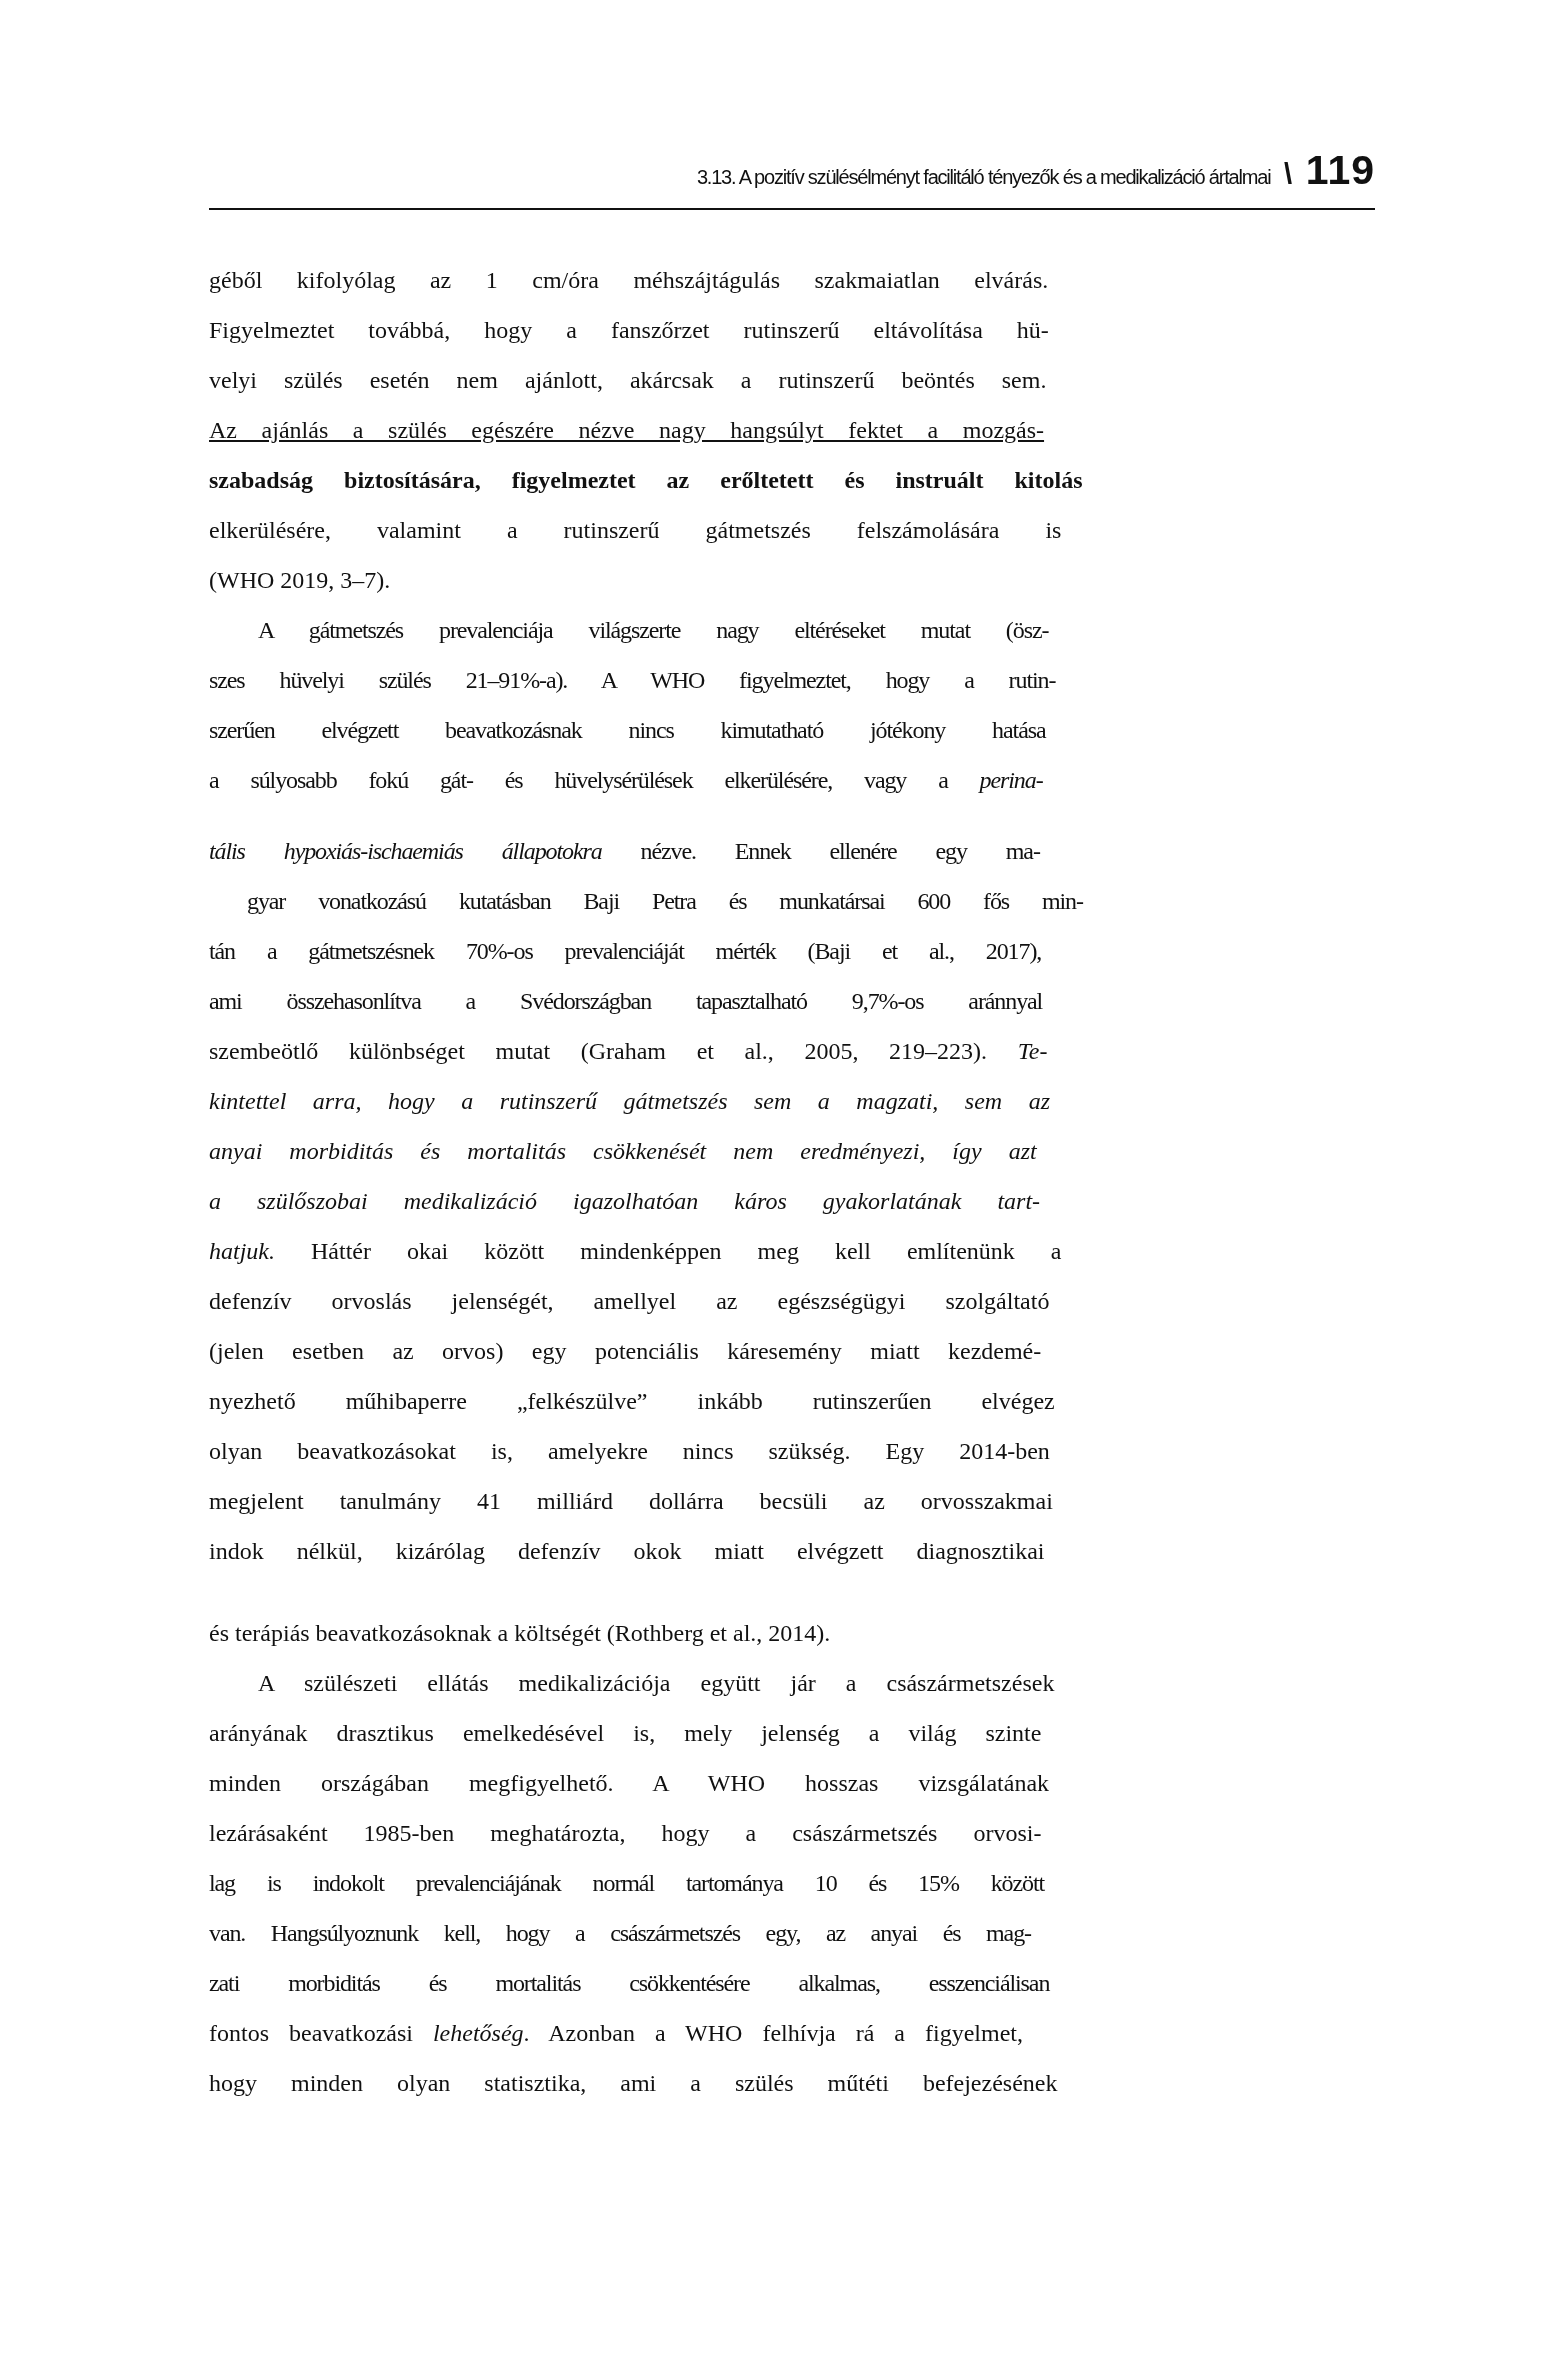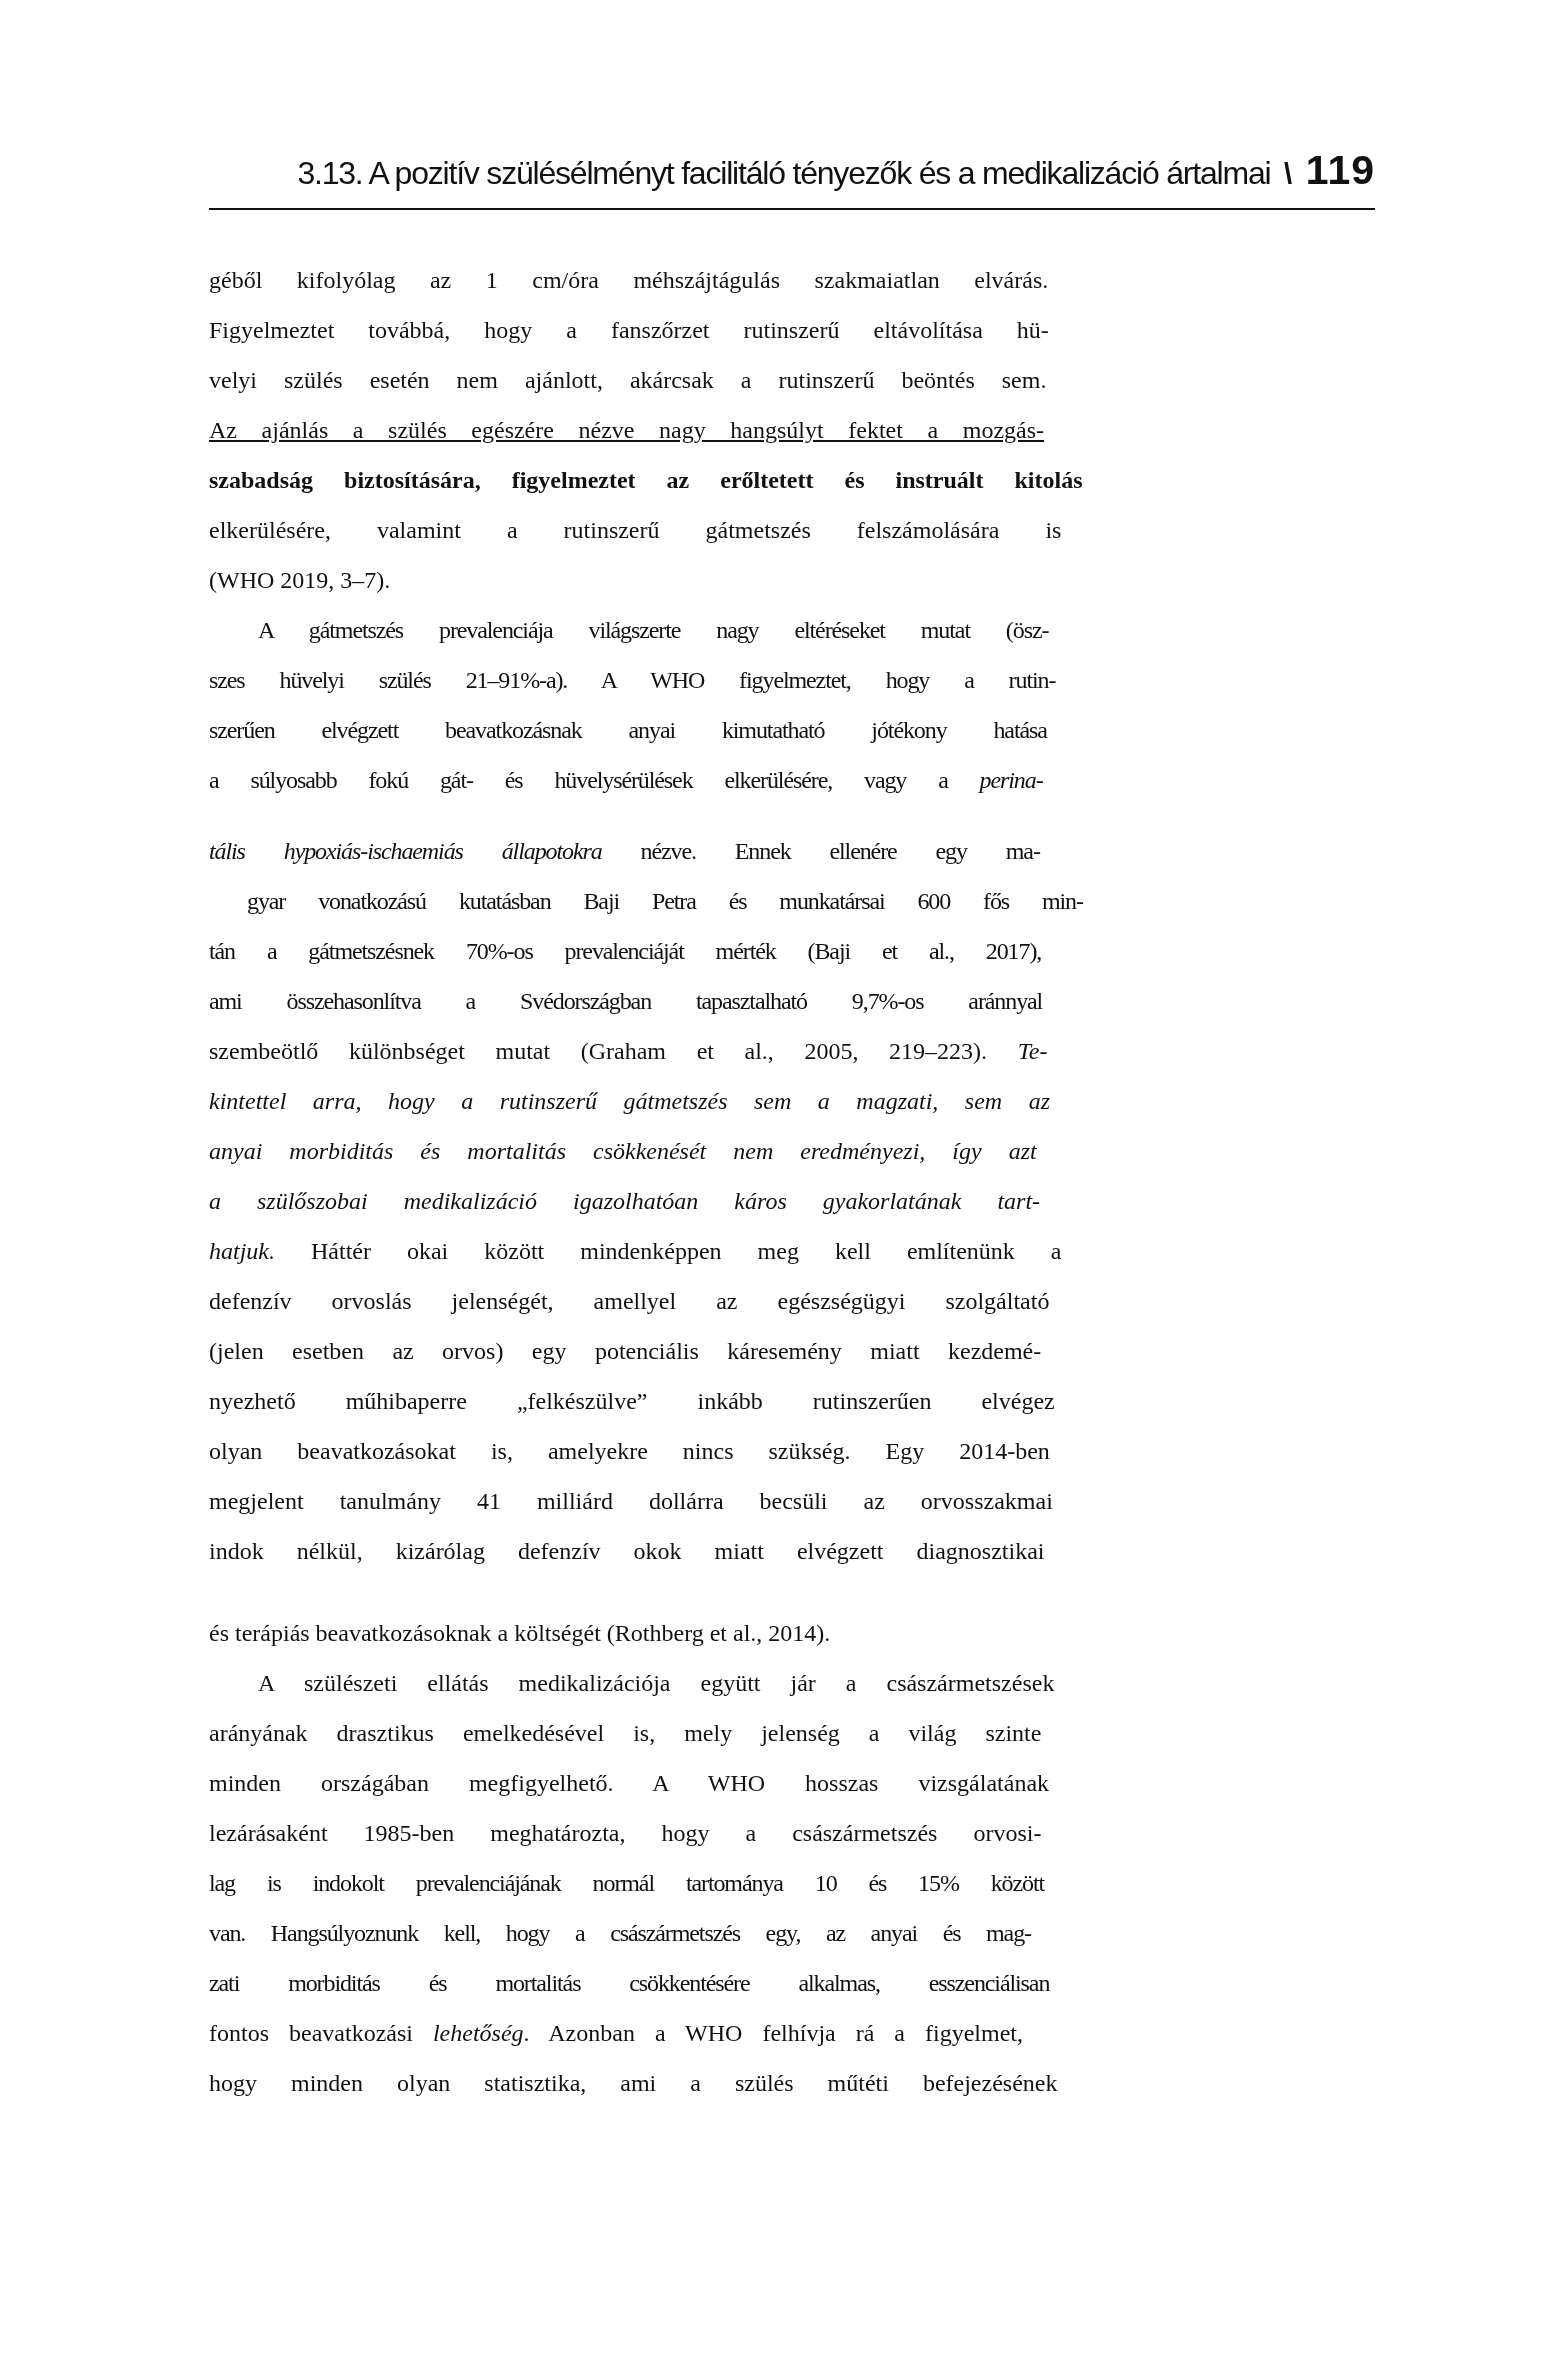--- a/index.html
+++ b/index.html
@@ -3,21 +3,21 @@
 <meta charset="utf-8">
 <style>
   html, body { margin: 0; padding: 0; background: #ffffff; }
   body { width: 1563px; height: 2374px; position: relative; overflow: hidden; }
   .page { position: absolute; left: 0; top: 0; width: 1563px; height: 2374px; background: #ffffff; }
   .running-head {
     position: absolute; left: 209px; top: 147px; width: 1166px; height: 59px;
     text-align: right; font-family: "Liberation Sans", sans-serif; color: #111;
     white-space: nowrap;
   }
-  .rh-title { font-size: 32px; letter-spacing: -1.2px; vertical-align: baseline; }
+  .rh-title { font-size: 20px; letter-spacing: -1.2px; vertical-align: baseline; }
   .rh-sep { font-size: 29px; font-weight: bold; margin: 0 13.7px 0 13.7px; }
   .rh-num { font-size: 41px; font-weight: bold; letter-spacing: 1px; }
   .rule { position: absolute; left: 209px; top: 208px; width: 1166px; height: 0; border-top: 2px solid #111; }
   .body-text {
     position: absolute; left: 209px; top: 255px; width: 1166px;
     font-family: "Liberation Serif", serif; font-size: 24px; color: #111;
     line-height: 50px;
   }
   .line {
     display: block; height: 50px; white-space: nowrap; overflow: visible;
@@ -43,21 +43,21 @@
         <span class="line" style="display: block;"><span style="display: inline-block; white-space: nowrap; word-spacing: 28px;"><span>Figyelmeztet továbbá, hogy a fanszőrzet rutinszerű eltávolítása hü-</span></span></span>
         <span class="line" style="display: block;"><span style="display: inline-block; white-space: nowrap; word-spacing: 21px;"><span>velyi szülés esetén nem ajánlott, akárcsak a rutinszerű beöntés sem.</span></span></span>
         <span class="line" style="display: block;"><span style="display: inline-block; white-space: nowrap; word-spacing: 18.6px; text-decoration: underline;"><span>Az ajánlás a szülés egészére nézve nagy hangsúlyt fektet a mozgás-</span></span></span>
         <span class="line" style="display: block;"><span style="display: inline-block; white-space: nowrap; word-spacing: 25px; font-weight: bold;"><span>szabadság biztosítására, figyelmeztet az erőltetett és instruált kitolás</span></span></span>
         <span class="line" style="display: block;"><span style="display: inline-block; white-space: nowrap; word-spacing: 40px;"><span>elkerülésére, valamint a rutinszerű gátmetszés felszámolására is</span></span></span>
         <span class="line last" style="display: block;"><span style="display: inline-block; white-space: nowrap;"><span>(WHO 2019, 3–7).</span></span></span>
       </div>
       <div>
         <span class="line indent condensed" style="display: block;"><span style="display: inline-block; white-space: nowrap; word-spacing: 31px;"><span>A gátmetszés prevalenciája világszerte nagy eltéréseket mutat (ösz-</span></span></span>
         <span class="line condensed" style="display: block;"><span style="display: inline-block; white-space: nowrap; word-spacing: 30px;"><span>szes hüvelyi szülés 21–91%-a). A WHO figyelmeztet, hogy a rutin-</span></span></span>
-        <span class="line condensed" style="display: block;"><span style="display: inline-block; white-space: nowrap; word-spacing: 42px;"><span>szerűen elvégzett beavatkozásnak anyai kimutatható jótékony hatása</span></span></span>
+        <span class="line condensed" style="display: block;"><span style="display: inline-block; white-space: nowrap; word-spacing: 42px;"><span>szerűen elvégzett beavatkozásnak nincs kimutatható jótékony hatása</span></span></span>
         <span class="line condensed" style="display: block;"><span style="display: inline-block; white-space: nowrap; word-spacing: 27px;"><span>a súlyosabb fokú gát- és hüvelysérülések elkerülésére, vagy a </span><span class="it">perina-</span></span></span>
         <span class="line condensed" style="display: block; margin-top: 21px;"><span style="display: inline-block; white-space: nowrap; word-spacing: 34px;"><span class="it">tális hypoxiás-ischaemiás állapotokra</span><span> nézve. Ennek ellenére egy ma-</span></span></span>
         <span class="line condensed" style="display: block;"><span style="display: inline-block; white-space: nowrap; word-spacing: 28px; margin-left: 38px;"><span>gyar vonatkozású kutatásban Baji Petra és munkatársai 600 fős min-</span></span></span>
         <span class="line condensed" style="display: block;"><span style="display: inline-block; white-space: nowrap; word-spacing: 27px;"><span>tán a gátmetszésnek 70%-os prevalenciáját mérték (Baji et al., 2017),</span></span></span>
         <span class="line condensed" style="display: block;"><span style="display: inline-block; white-space: nowrap; word-spacing: 40px;"><span>ami összehasonlítva a Svédországban tapasztalható 9,7%-os aránnyal</span></span></span>
         <span class="line" style="display: block;"><span style="display: inline-block; white-space: nowrap; word-spacing: 24.6px;"><span>szembeötlő különbséget mutat (Graham et al., 2005, 219‒223). </span><span class="it">Te-</span></span></span>
         <span class="line" style="display: block;"><span style="display: inline-block; white-space: nowrap; word-spacing: 20.5px;"><span class="it">kintettel arra, hogy a rutinszerű gátmetszés sem a magzati, sem az</span></span></span>
         <span class="line" style="display: block;"><span style="display: inline-block; white-space: nowrap; word-spacing: 21px;"><span class="it">anyai morbiditás és mortalitás csökkenését nem eredményezi, így azt</span></span></span>
         <span class="line" style="display: block;"><span style="display: inline-block; white-space: nowrap; word-spacing: 30px;"><span class="it">a szülőszobai medikalizáció igazolhatóan káros gyakorlatának tart-</span></span></span>
         <span class="line" style="display: block;"><span style="display: inline-block; white-space: nowrap; word-spacing: 30px;"><span class="it">hatjuk.</span><span> Háttér okai között mindenképpen meg kell említenünk a</span></span></span>

